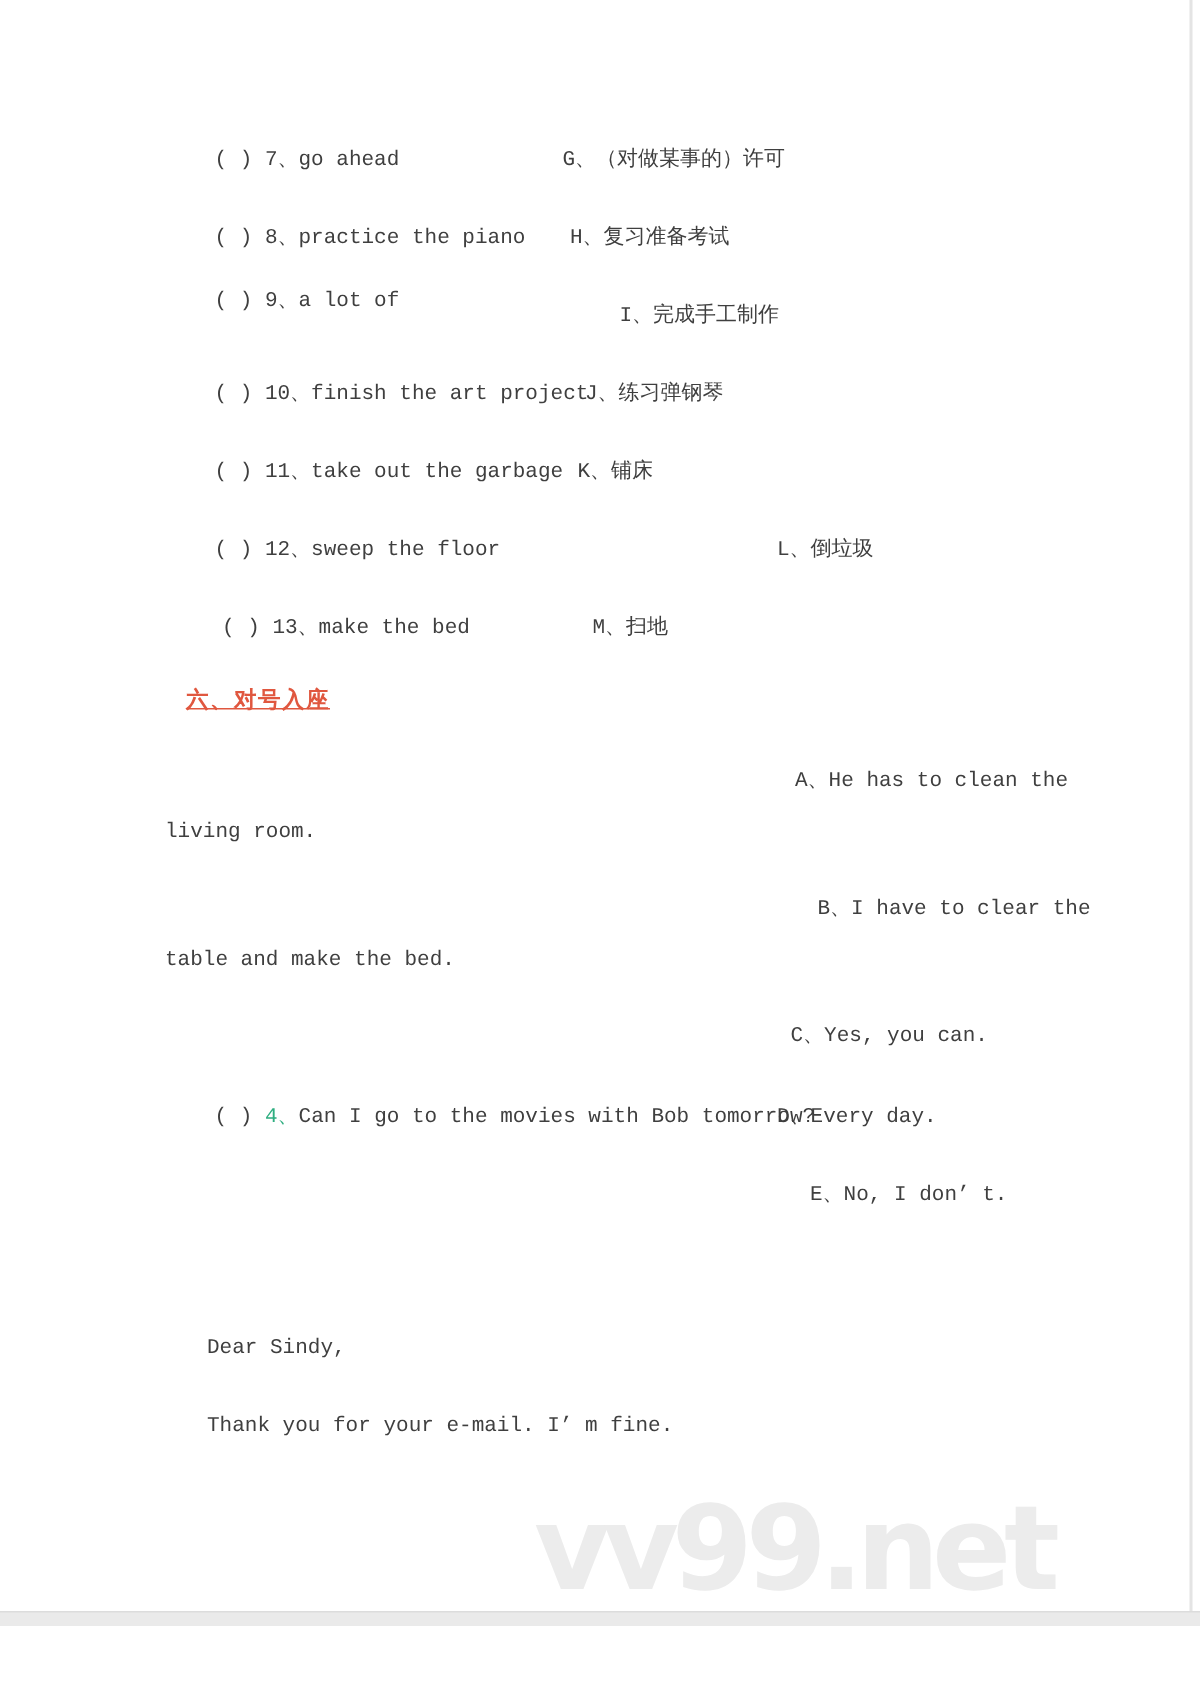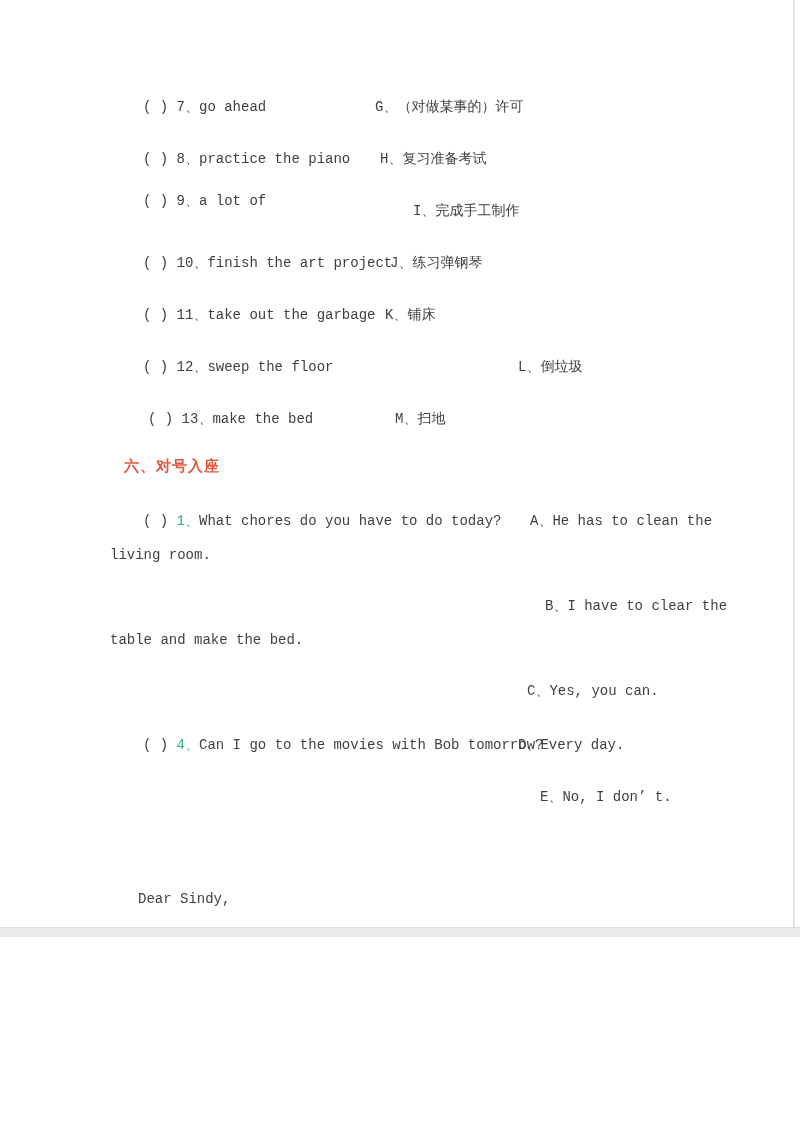--- a/index.html
+++ b/index.html
@@ -1,38 +1,39 @@
 <!DOCTYPE html>
 <html><head>
 <meta charset="utf-8">
 <style>
   html,body{margin:0;padding:0;background:#ffffff;}
   .page{
     position:relative;
     width:800px;
-    height:937px;
+    height:1084px;
     background:#ffffff;
     overflow:hidden;
     font-family:"Liberation Mono","DejaVu Sans Mono",monospace;
     color:#3f3f3f;
   }
   .t{
     position:absolute;
     font-size:14px;
     line-height:18px;
     white-space:pre;
   }
   .hdr{
     position:absolute;
     font-size:15px;
     font-weight:bold;
     color:#e0573f;
     font-family:"Liberation Sans","DejaVu Sans",sans-serif;
     white-space:pre;
     letter-spacing:1px;
+    text-decoration:underline;
   }
   .num{color:#2fae80;}
   .wm{
     position:absolute;
     left:356px;
     top:994px;
     font-family:"DejaVu Sans","Liberation Sans",sans-serif;
     font-weight:bold;
     font-size:78px;
     line-height:1;
@@ -75,35 +76,35 @@
   <div class="t" style="left:385px;top:306px">K、铺床</div>
 
   <div class="t" style="left:143px;top:358px">( ) 12、sweep the floor</div>
   <div class="t" style="left:518px;top:358px">L、倒垃圾</div>
 
   <div class="t" style="left:148px;top:410px">( ) 13、make the bed</div>
   <div class="t" style="left:395px;top:410px">M、扫地</div>
 
   <div class="hdr" style="left:124px;top:457px">六、对号入座</div>
 
-  <div class="t" style="left:143px;top:512px"><span>( ) </span><span class="num">1、</span><span>What chores do you have to do today?</span></div>
   <div class="t" style="left:530px;top:512px">A、He has to clean the</div>
   <div class="t" style="left:110px;top:546px">living room.</div>
 
   <div class="t" style="left:545px;top:597px">B、I have to clear the</div>
   <div class="t" style="left:110px;top:631px">table and make the bed.</div>
 
   <div class="t" style="left:527px;top:682px">C、Yes, you can.</div>
 
   <div class="t" style="left:143px;top:736px"><span>( ) </span><span class="num">4、</span><span>Can I go to the movies with Bob tomorrow?</span></div>
   <div class="t" style="left:518px;top:736px">D、Every day.</div>
 
   <div class="t" style="left:540px;top:788px">E、No, I don’ t.</div>
 
 
   <div class="t" style="left:138px;top:890px">Dear Sindy,</div>
+  <div class="t" style="left:138px;top:942px">Thank you for your e-mail. I’ m fine.</div>
 
   <div class="wm">vv99.net</div>
 
   <div class="edge-right"></div>
   <div class="strip-bottom"></div>
 
 </div>
 
 </body></html>

